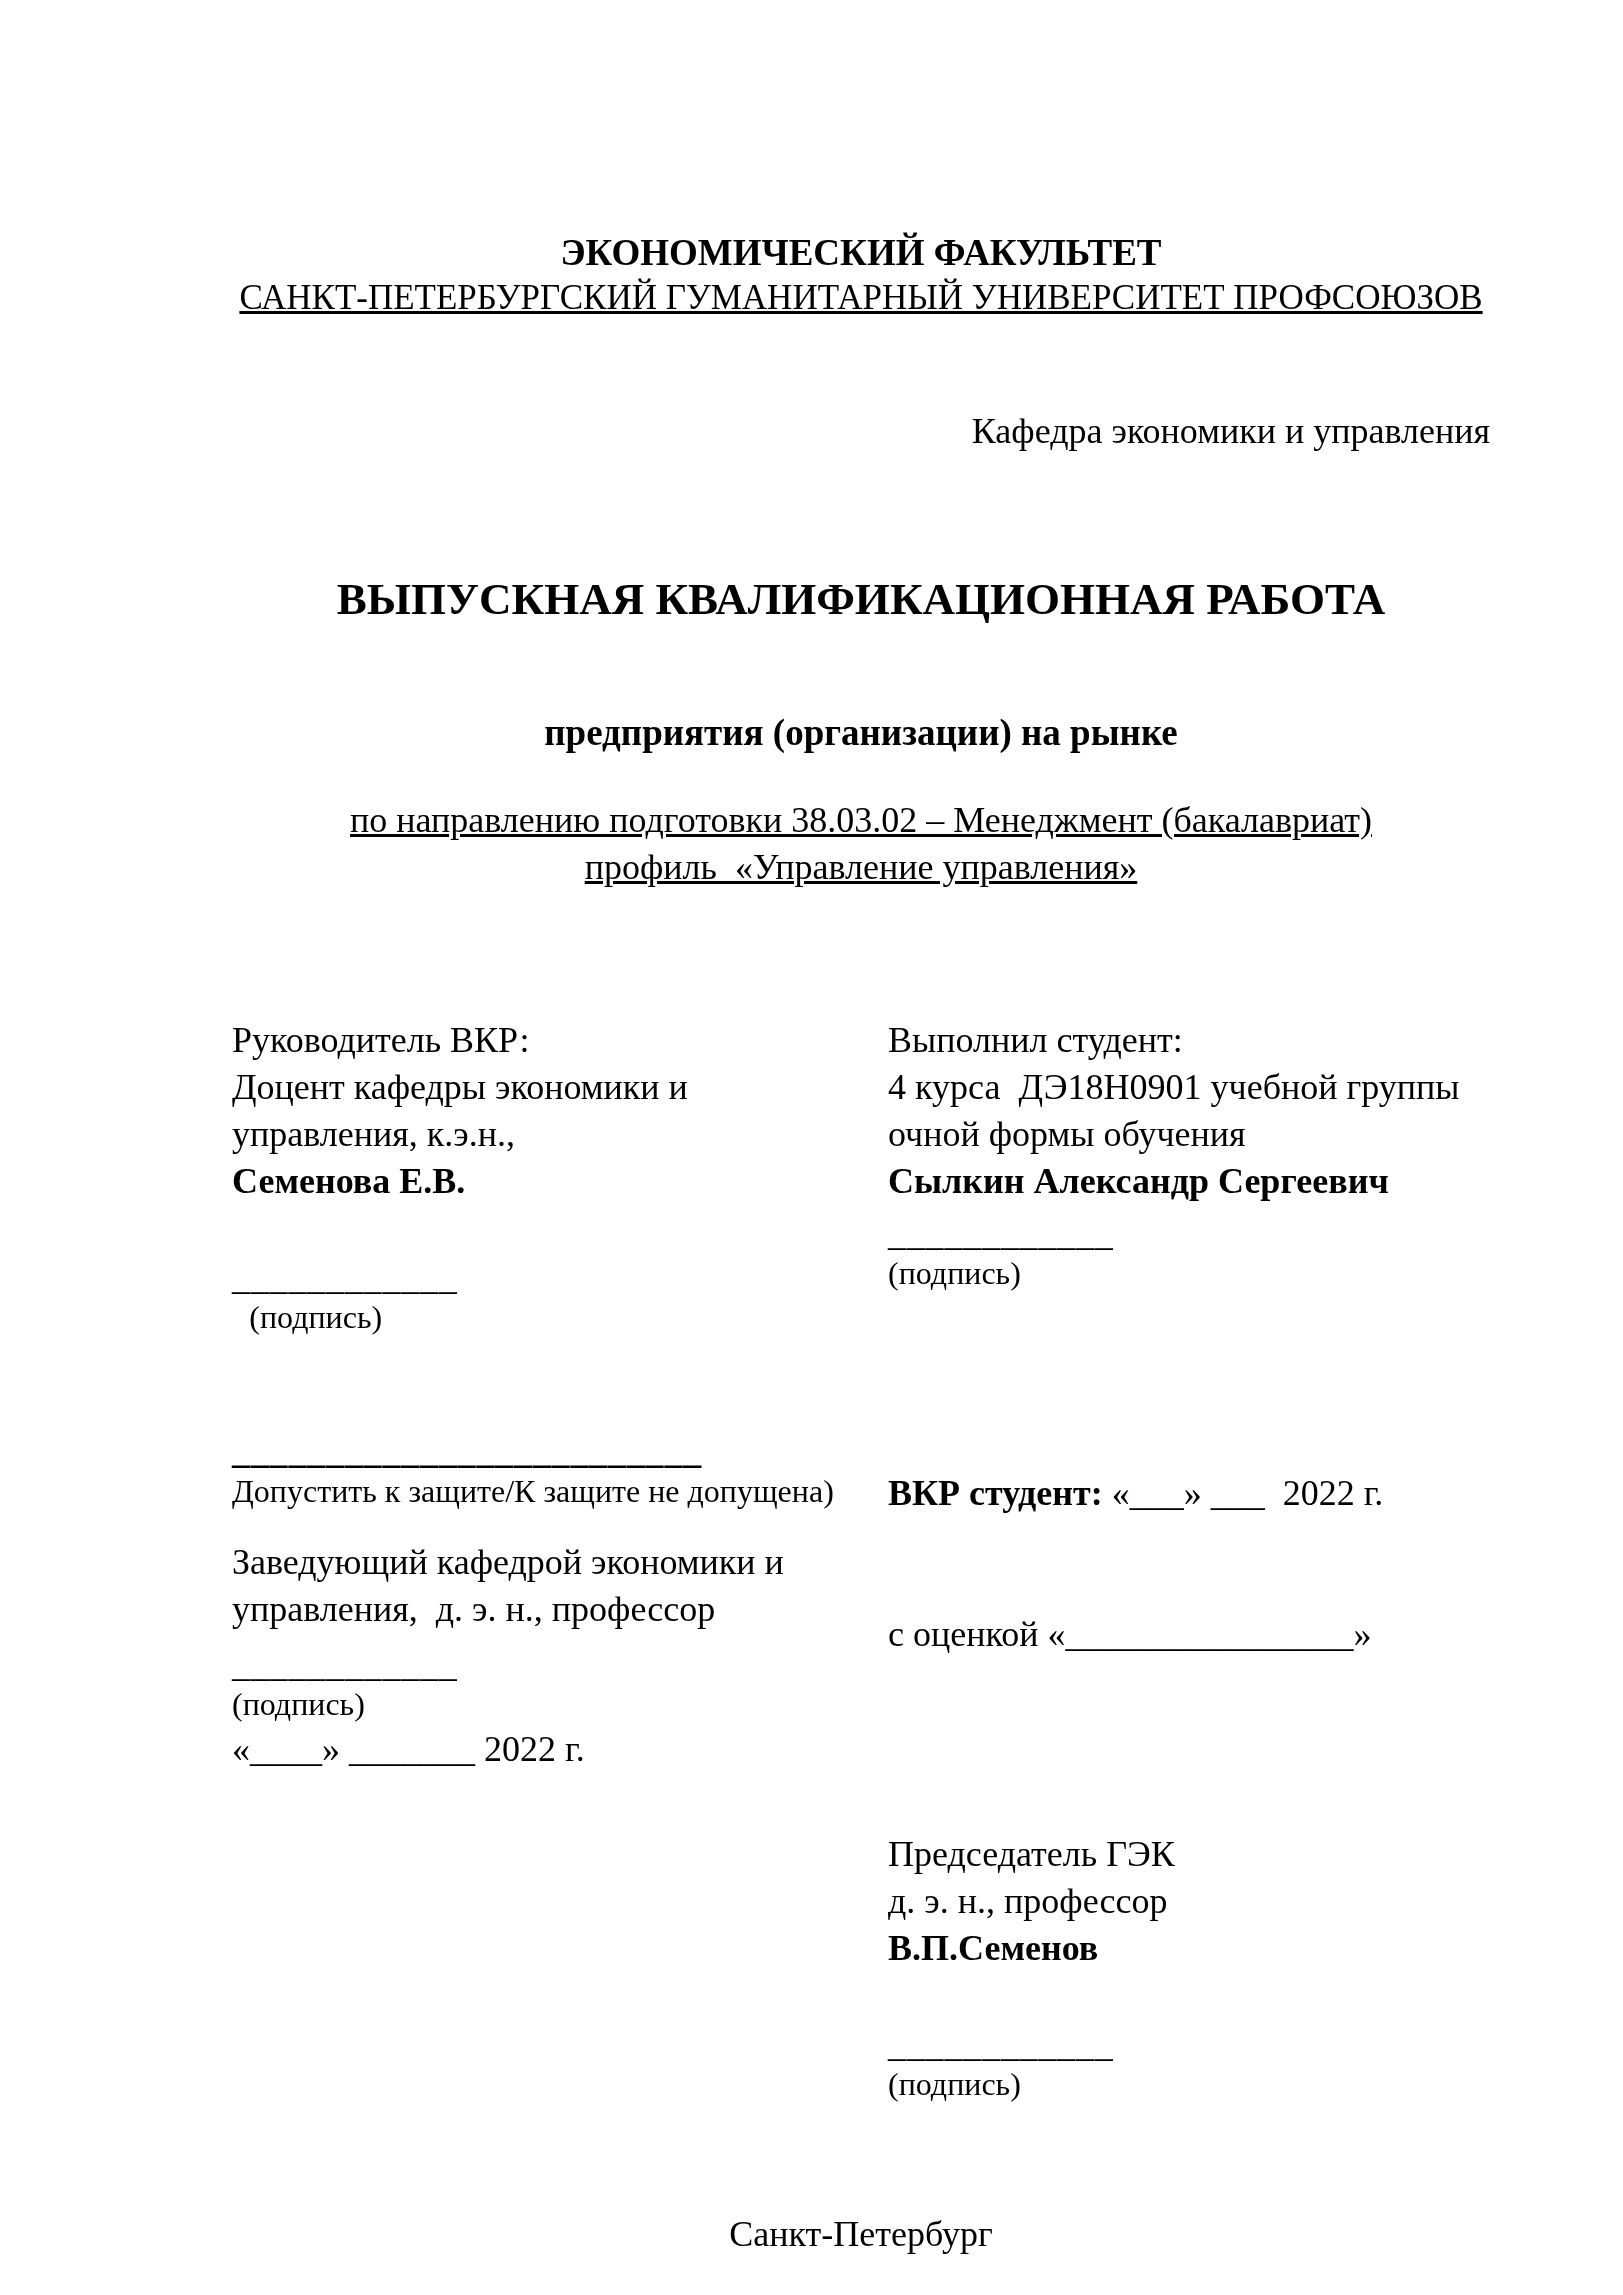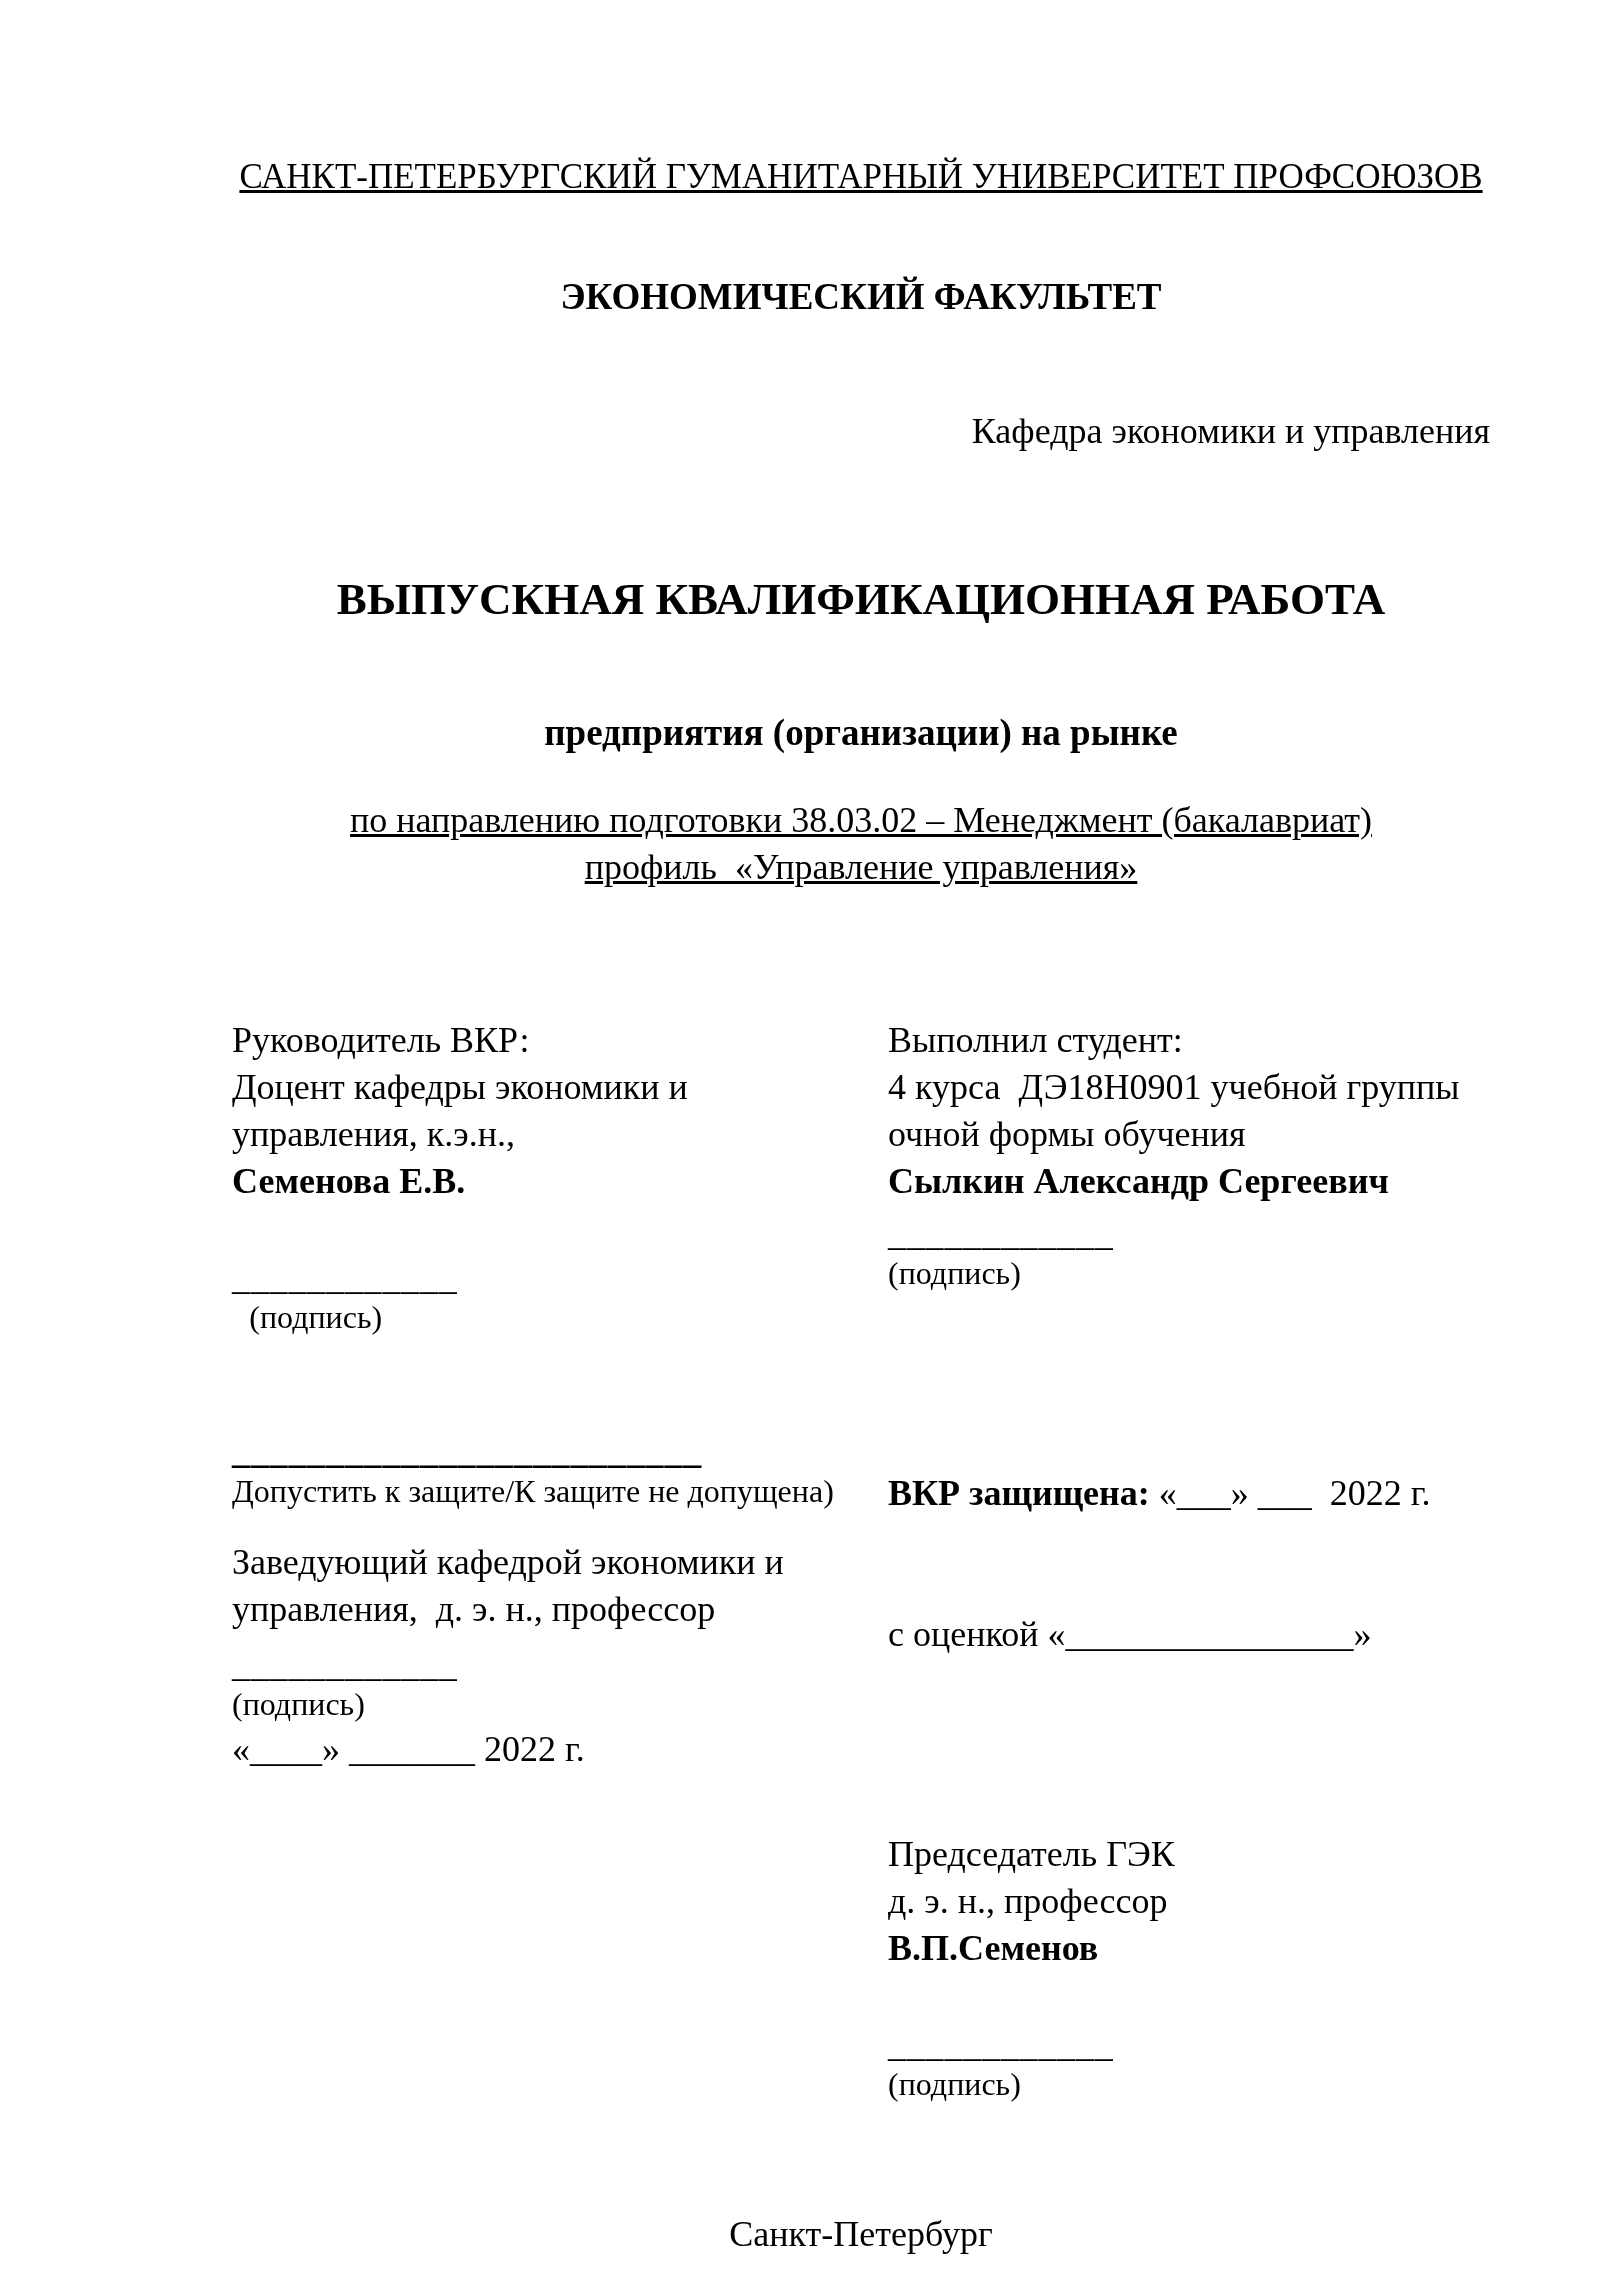--- a/index.html
+++ b/index.html
@@ -46,23 +46,23 @@
   .mt110 { margin-top: 86px; }
   .mt120 { margin-top: 94px; }
 
   .footer { margin-top: 110px; }
 </style>
 </head>
 <body>
 
 <div class="page">
 
+  <div class="center faculty b">ЭКОНОМИЧЕСКИЙ ФАКУЛЬТЕТ</div>
+
   <div class="center university u">САНКТ-ПЕТЕРБУРГСКИЙ ГУМАНИТАРНЫЙ УНИВЕРСИТЕТ ПРОФСОЮЗОВ</div>
-
-  <div class="center faculty b">ЭКОНОМИЧЕСКИЙ ФАКУЛЬТЕТ</div>
 
   <div class="right department">Кафедра экономики и управления</div>
 
   <div class="center work-type b">ВЫПУСКНАЯ КВАЛИФИКАЦИОННАЯ РАБОТА</div>
 
   <div class="center thesis-title b">
     <div>предприятия (организации) на рынке</div>
   </div>
 
   <div class="center direction">
@@ -103,21 +103,21 @@
       <div>
         <div>Выполнил студент:</div>
         <div class="pre">4 курса  ДЭ18Н0901 учебной группы</div>
         <div>очной формы обучения</div>
         <div class="b">Сылкин Александр Сергеевич</div>
         <div class="sig-line mt6">____________</div>
         <div class="caption">(подпись)</div>
       </div>
 
       <div class="mt110 pre">
-        <div><span class="b">ВКР защищена:</span><span> «___» ___  2022 г.</span></div>
+        <div><span class="b">ВКР студент:</span><span> «___» ___  2022 г.</span></div>
         <div>с оценкой «________________»</div>
       </div>
 
       <div class="mt100">
         <div>Председатель ГЭК</div>
         <div>д. э. н., профессор</div>
         <div class="b">В.П.Семенов</div>
         <div class="sig-line mt62">____________</div>
         <div class="caption">(подпись)</div>
       </div>

